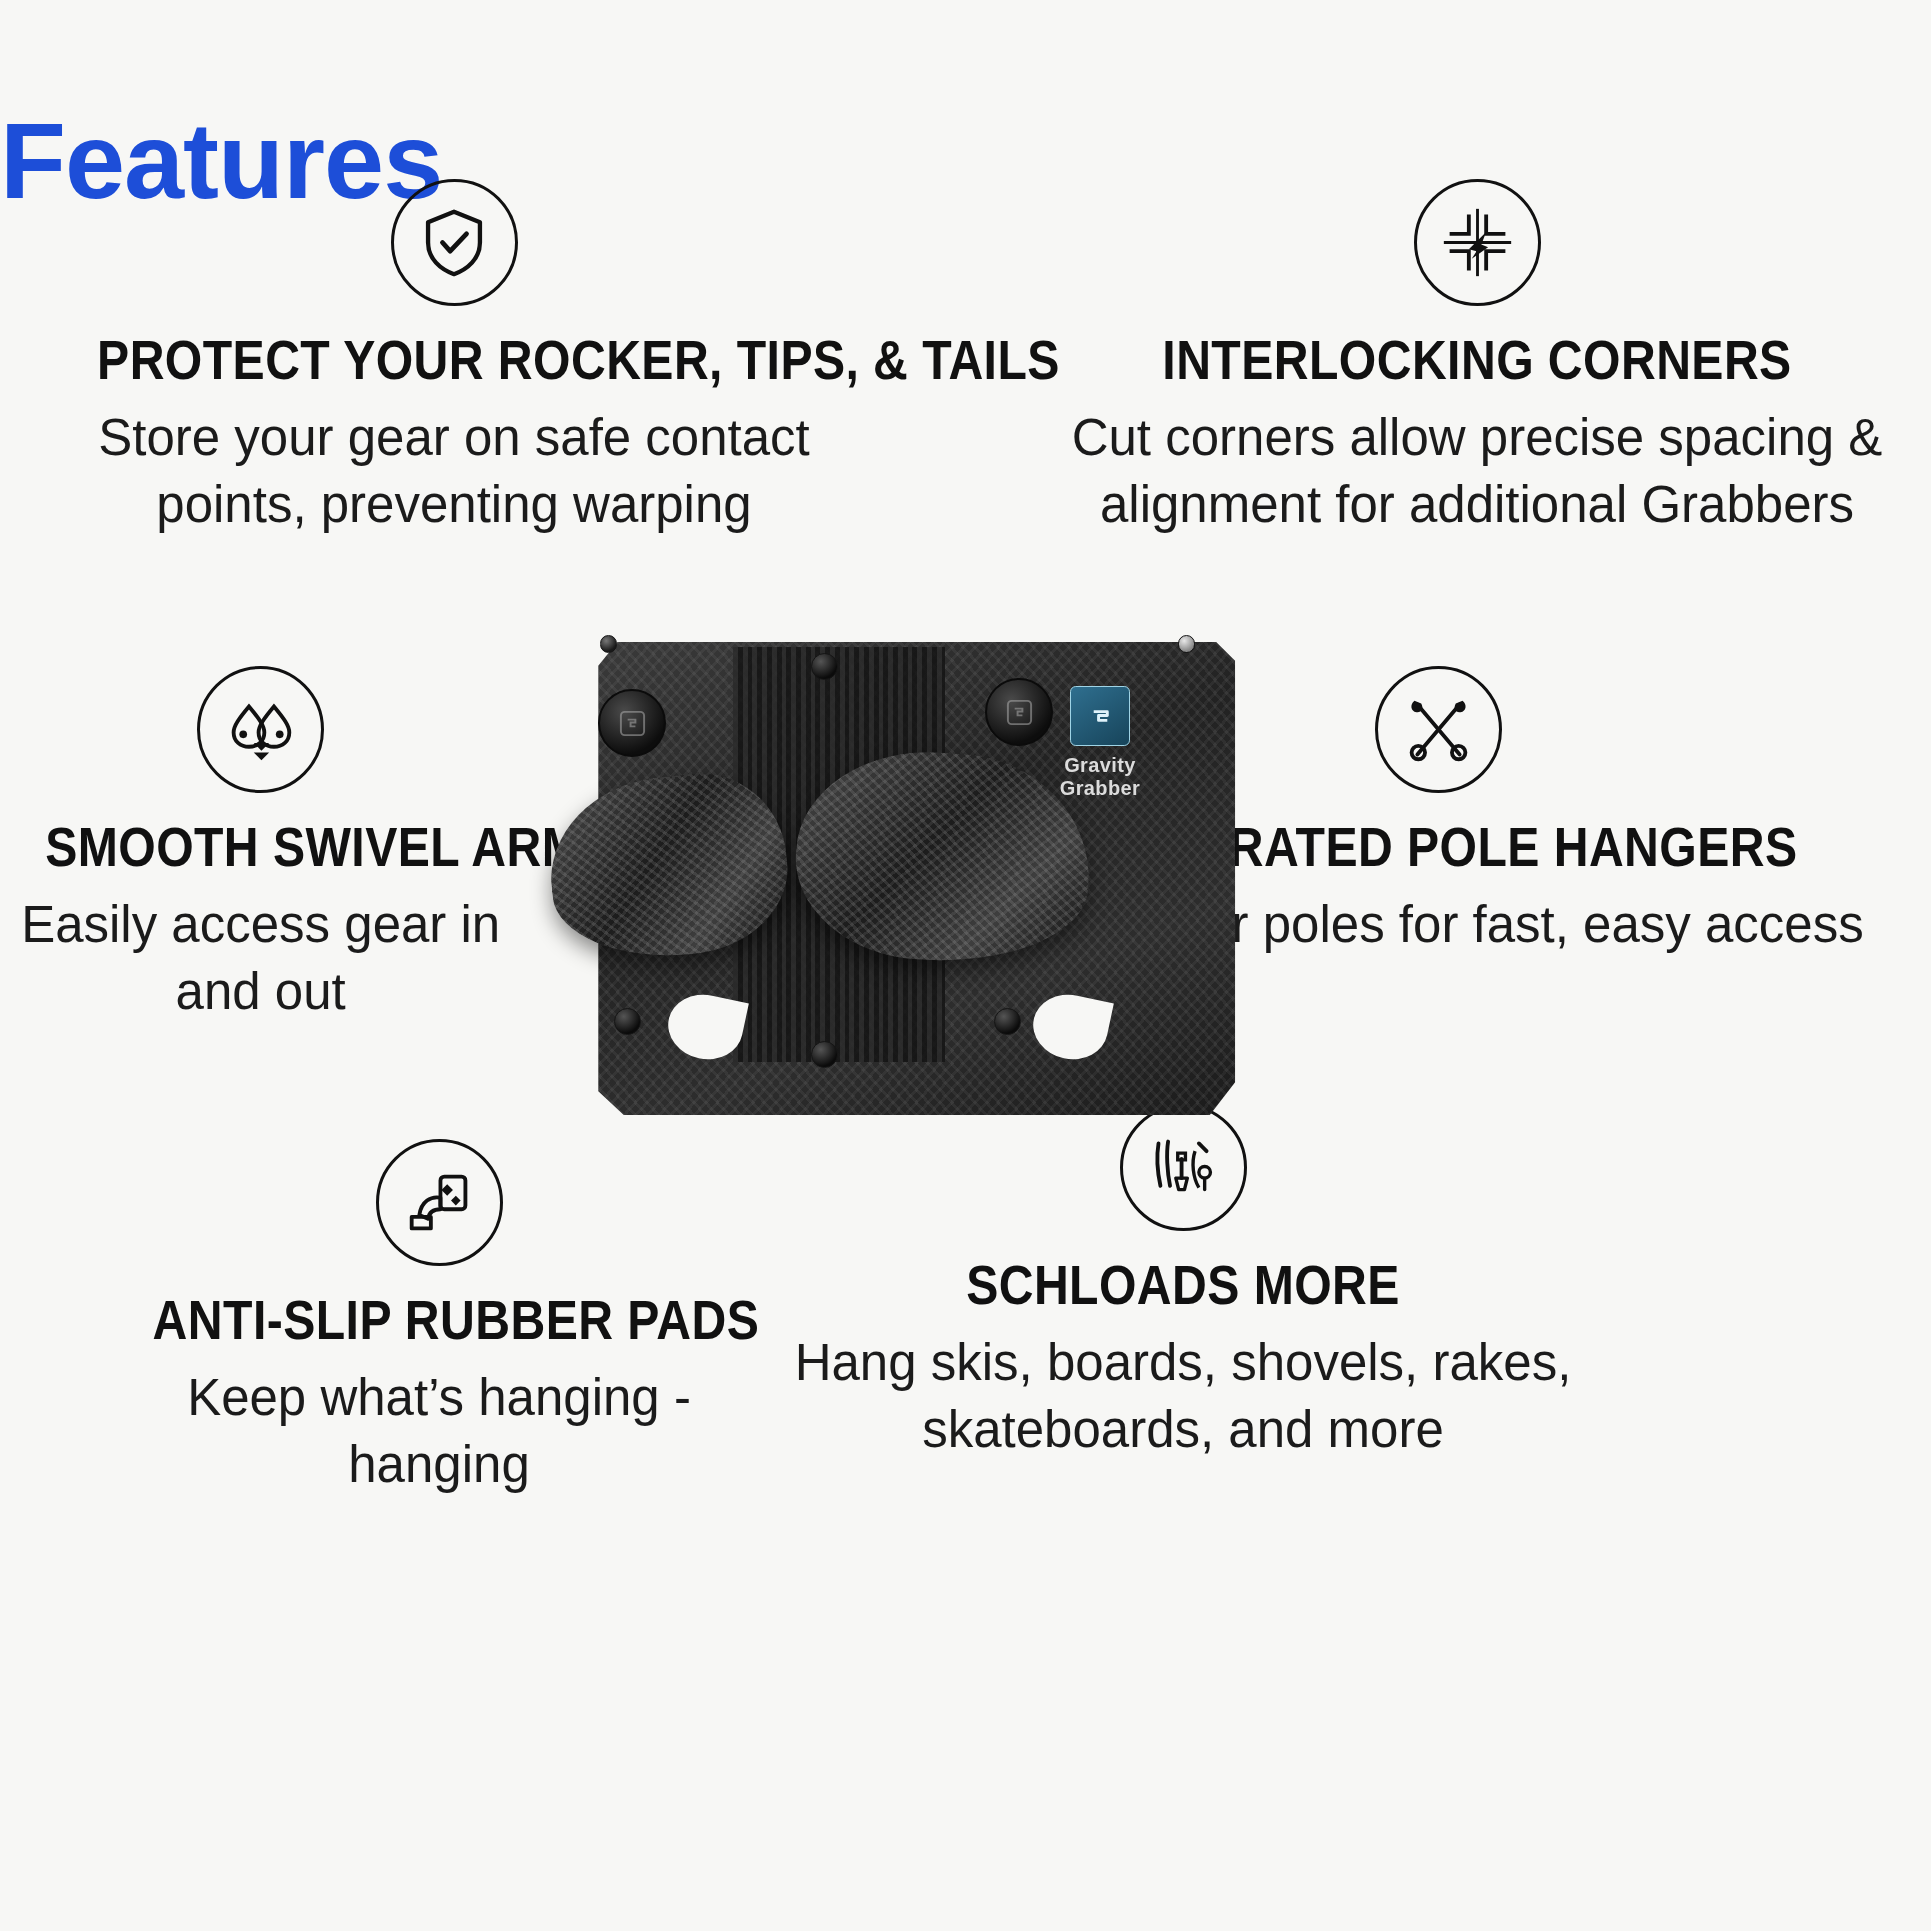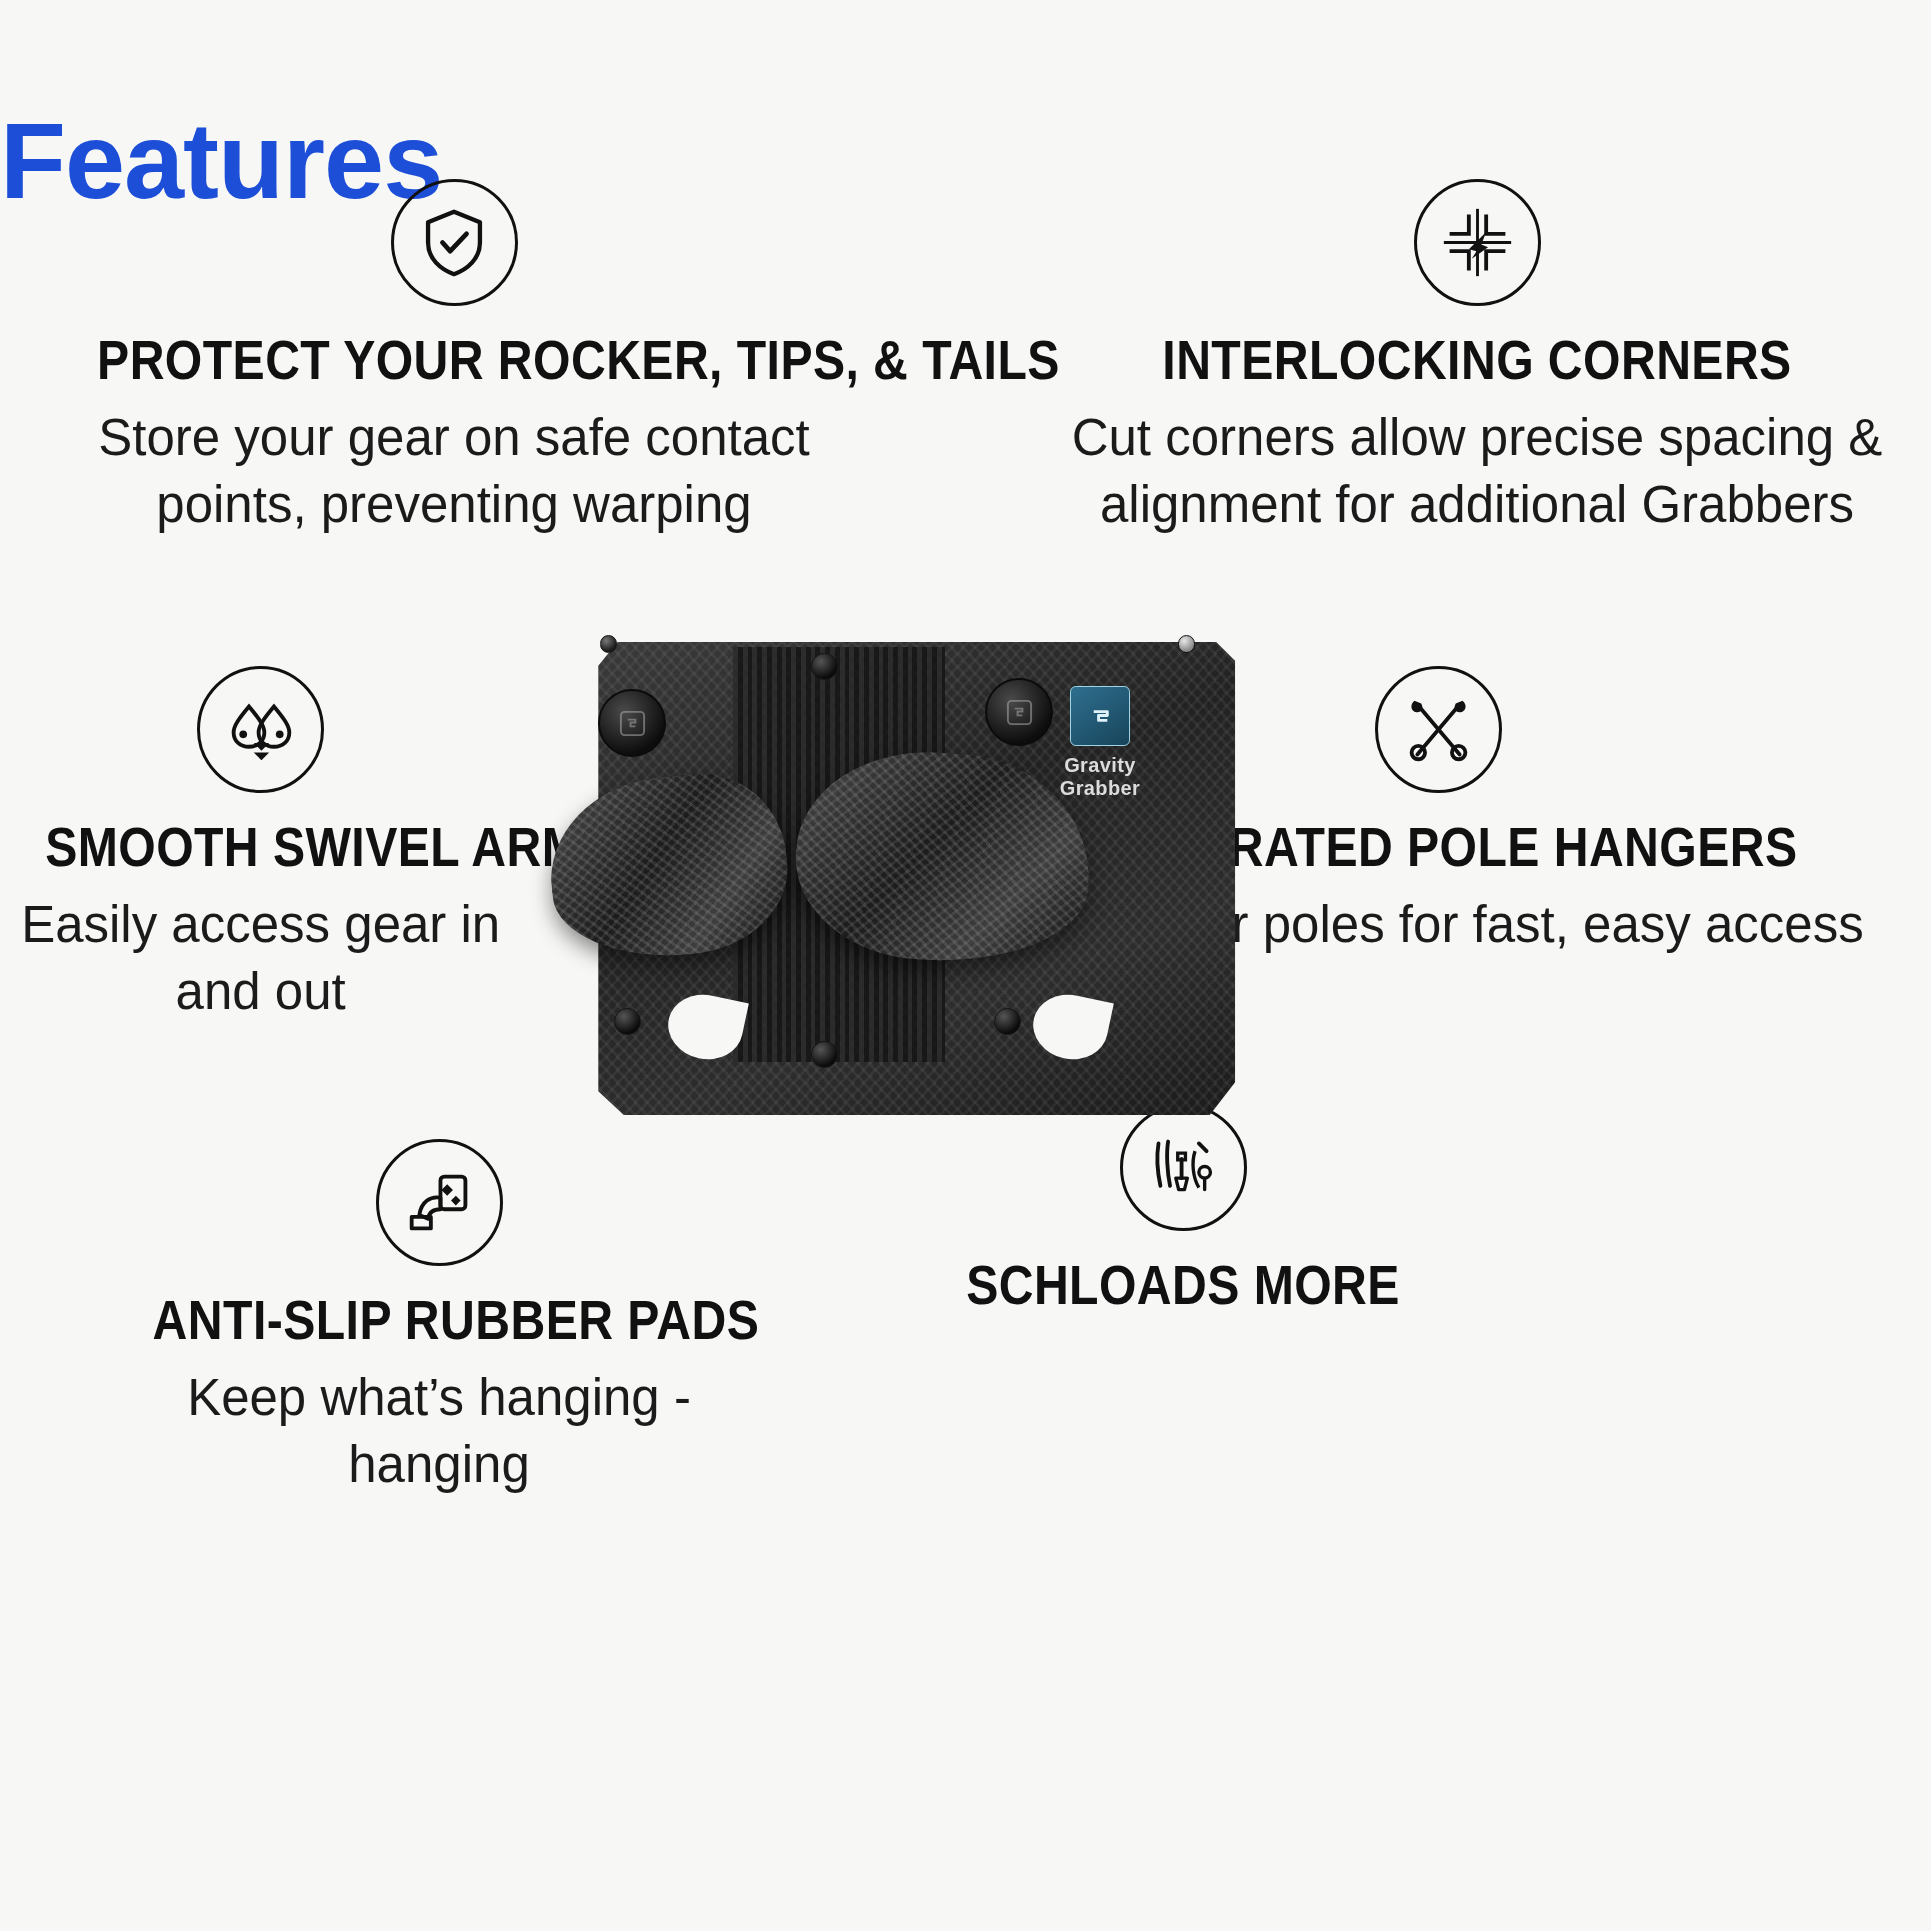--- a/index.html
+++ b/index.html
@@ -335,20 +335,21 @@
           <path d="M32 50 H44 L41 62 H35 Z" fill="none" stroke="#111" stroke-width="3.5" stroke-linejoin="round"></path>
           <path d="M34 24 H42 V31 H34 Z" fill="none" stroke="#111" stroke-width="3.5"></path>
           <path d="M56 14 L64 22" stroke="#111" stroke-width="4" stroke-linecap="round"></path>
           <path d="M52 22 C48 34 50 50 56 60" stroke="#111" stroke-width="3.5" fill="none"></path>
           <circle cx="62" cy="44" r="6" fill="none" stroke="#111" stroke-width="3.5"></circle>
           <path d="M62 50 V62" stroke="#111" stroke-width="3.5" stroke-linecap="round"></path>
         </svg>
       </div>
     </div>
     <div class="feature-title">SCHLOADS MORE</div>
+    <div class="feature-desc">Hang skis, boards, shovels, rakes, skateboards, and more</div>
   </div>
 
   <div class="product">
     <div class="plate"></div>
     <div class="ribs"></div>
 
     <div class="screw s1"></div>
     <div class="screw s2"></div>
     <div class="screw s3"></div>
     <div class="screw s4"></div>

